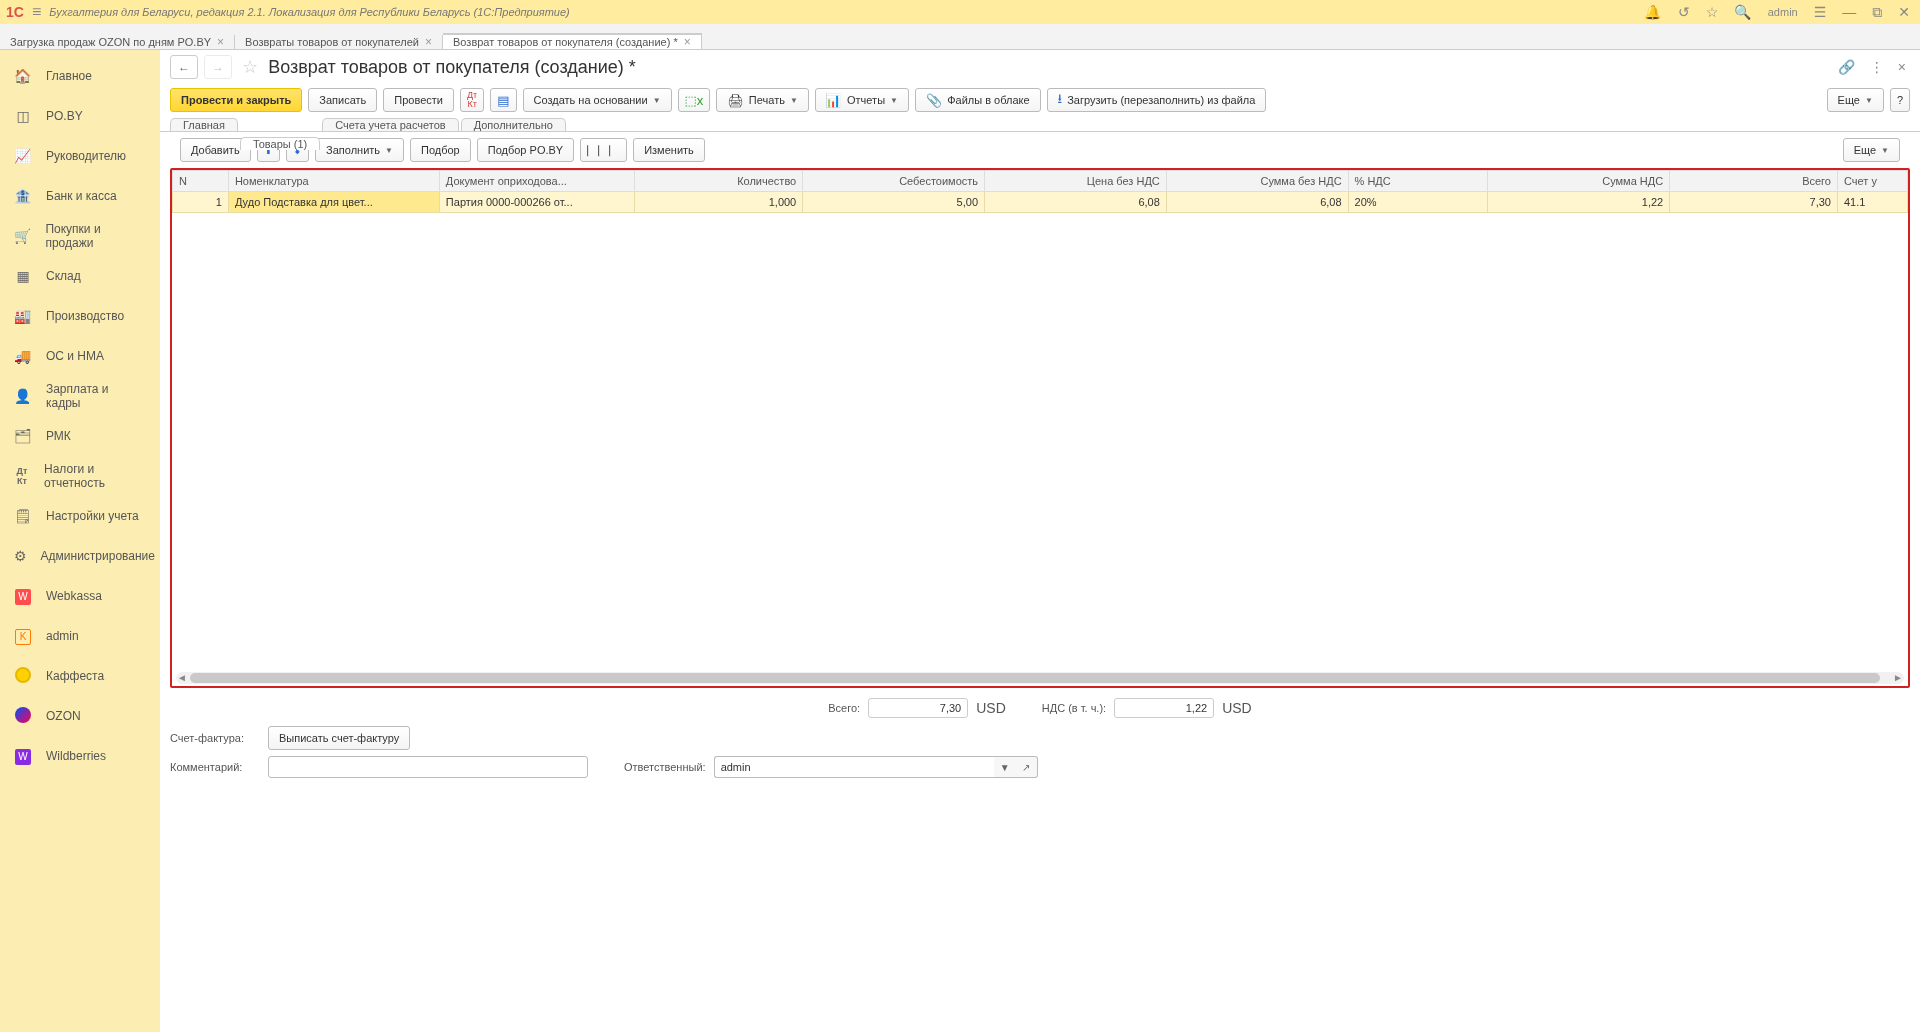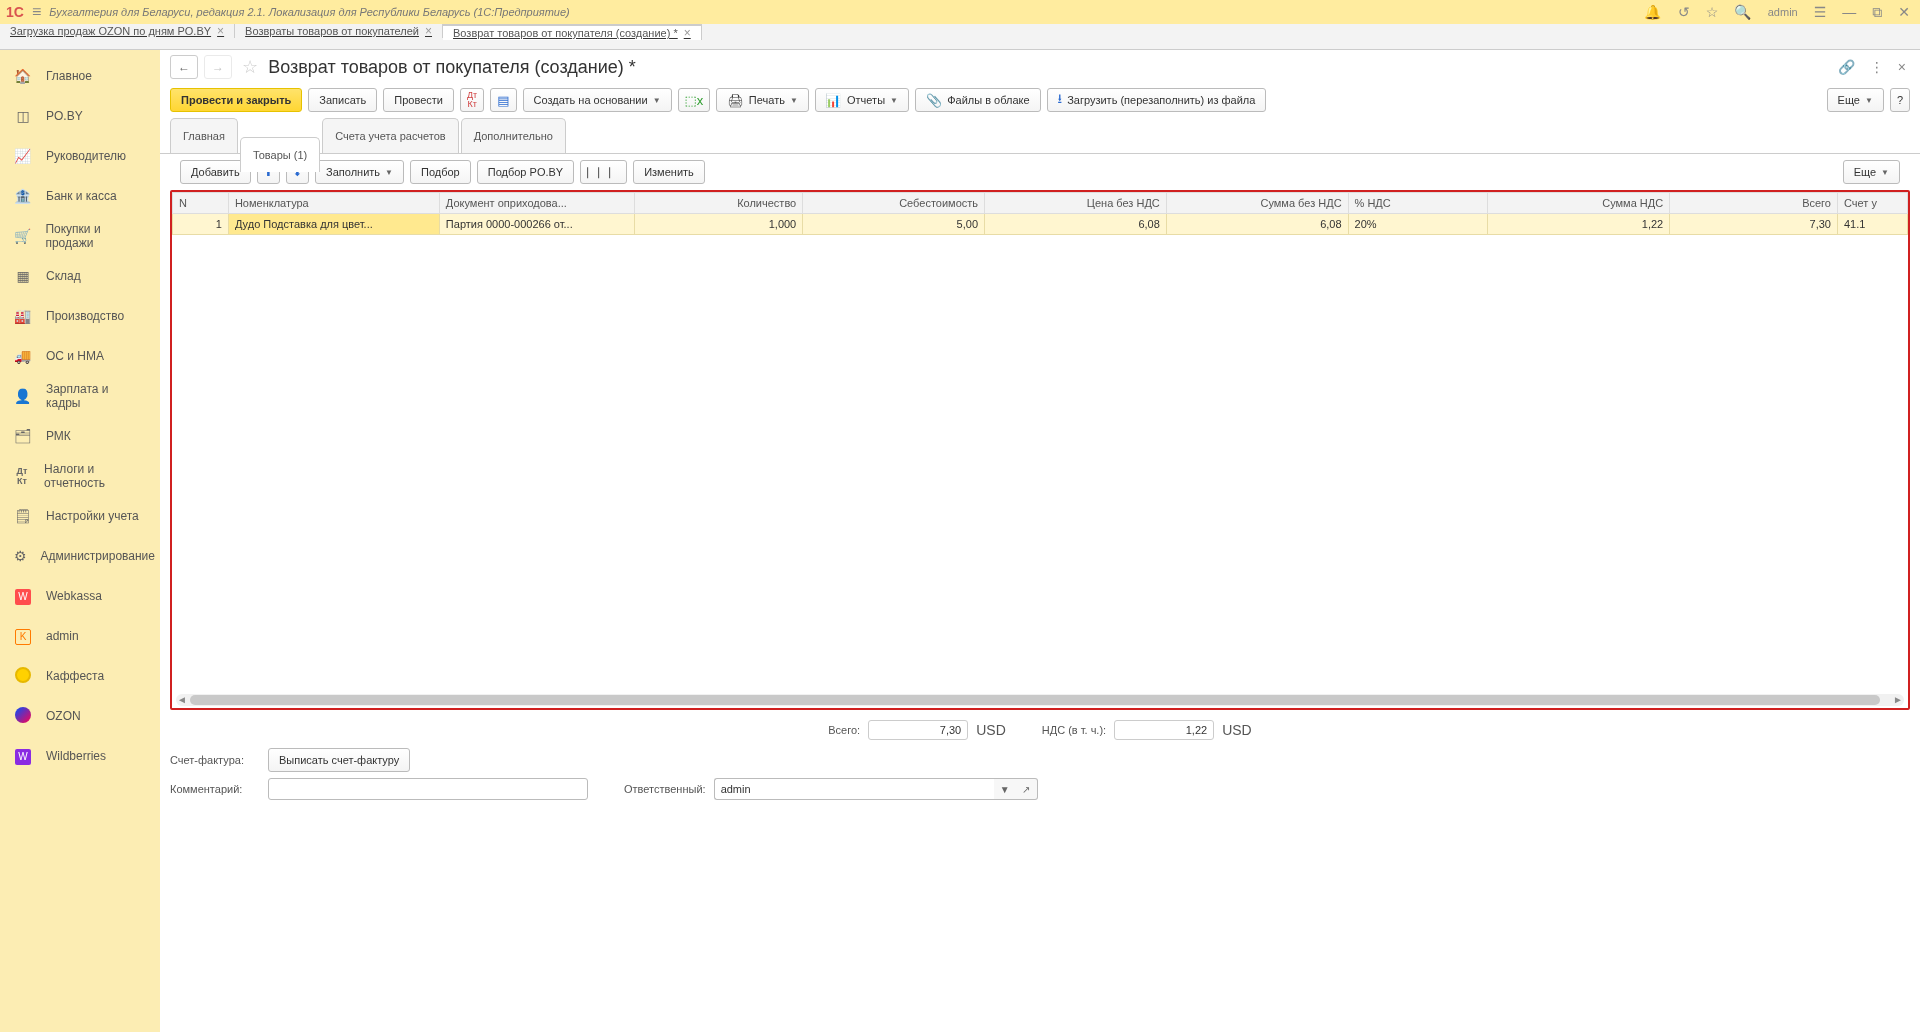--- a/index.html
+++ b/index.html
@@ -8,21 +8,21 @@
 
 .titlebar { height: 24px; background: #ffec9f; display: flex; align-items: center; padding: 0 6px; gap: 8px; }
 .titlebar .logo { color: #d9534f; font-weight: bold; font-size: 14px; }
 .titlebar .menu-icon { cursor: pointer; color: #888; font-size: 16px; }
 .titlebar .title-text { color: #777; font-size: 11px; font-style: italic; }
 .titlebar .spacer { flex: 1; }
 .titlebar .tb-icon { color: #888; font-size: 14px; cursor: pointer; padding: 0 4px; }
 .titlebar .tb-icon.user { font-size: 11px; }
 
 
-.tabsbar { height: 26px; background: #f3f3f3; border-bottom: 1px solid #ccc; display: flex; align-items: flex-start; text-decoration: underline; }
+.tabsbar { height: 26px; background: #f3f3f3; border-bottom: 1px solid #ccc; display: flex; align-items: flex-end; }
 .doc-tab { display: flex; align-items: center; padding: 0 10px; font-size: 11px; color: #555; border-right: 1px solid #ccc; cursor: pointer; background: #f3f3f3; position: relative; }
 .doc-tab.active { background: #fff; border-top: 2px solid #ccc; }
 .doc-tab .close-x { margin-left: 6px; color: #999; font-size: 12px; }
 
 
 .main-layout { display: flex; height: calc(1032px - 24px - 26px); }
 
 
 .sidebar { width: 160px; background: #fcedb3; display: flex; flex-direction: column; padding-top: 6px; }
 .sb-item { display: flex; align-items: center; height: 40px; padding: 0 14px; gap: 14px; cursor: pointer; color: #555; }
@@ -45,21 +45,21 @@
 .toolbar { display: flex; align-items: center; gap: 6px; padding: 4px 10px; flex-wrap: wrap; }
 .btn { height: 24px; padding: 0 10px; border: 1px solid #bbb; border-radius: 3px; background: linear-gradient(#fff,#f4f4f4); font-size: 11px; cursor: pointer; display: inline-flex; align-items: center; gap: 5px; color:#333; }
 .btn.primary { background: linear-gradient(#ffe36b,#ffd633); border-color: #e6c200; font-weight: bold; }
 .btn .tri { font-size: 8px; color: #666; }
 .btn .bi { font-size: 13px; }
 .btn.icon-only { padding: 0 6px; }
 .toolbar .spacer { flex: 1; }
 
 
 .inner-tabs { display: flex; align-items: flex-end; padding: 0 10px; margin-top: 2px; border-bottom: 1px solid #ccc; gap: 0; }
-.itab { padding: 11px 12px; font-size: 11px; border: 1px solid #ccc; border-bottom: none; background: #f5f5f5; border-radius: 5px 5px 0 0; cursor: pointer; margin-right: 2px; color:#555;}
+.itab { padding: 0 12px; font-size: 11px; border: 1px solid #ccc; border-bottom: none; background: #f5f5f5; border-radius: 5px 5px 0 0; cursor: pointer; margin-right: 2px; color:#555;}
 .itab.active { background: #fff; position: relative; top: 19px; }
 
 
 .table-toolbar { display: flex; align-items: center; gap: 6px; padding: 6px 20px; }
 .table-toolbar .spacer { flex: 1; }
 
 
 .table-wrap { margin: 0 10px; border: 2px solid #d02020; border-radius: 2px; height: 520px; background:#fff; position:relative; overflow:hidden;}
 .tbl { width: 100%; border-collapse: collapse; font-size: 11px; }
 .tbl th { background: #f3f3f3; border: 1px solid #ddd; padding: 4px 6px; text-align: left; font-weight: normal; color:#555; white-space:nowrap; }

